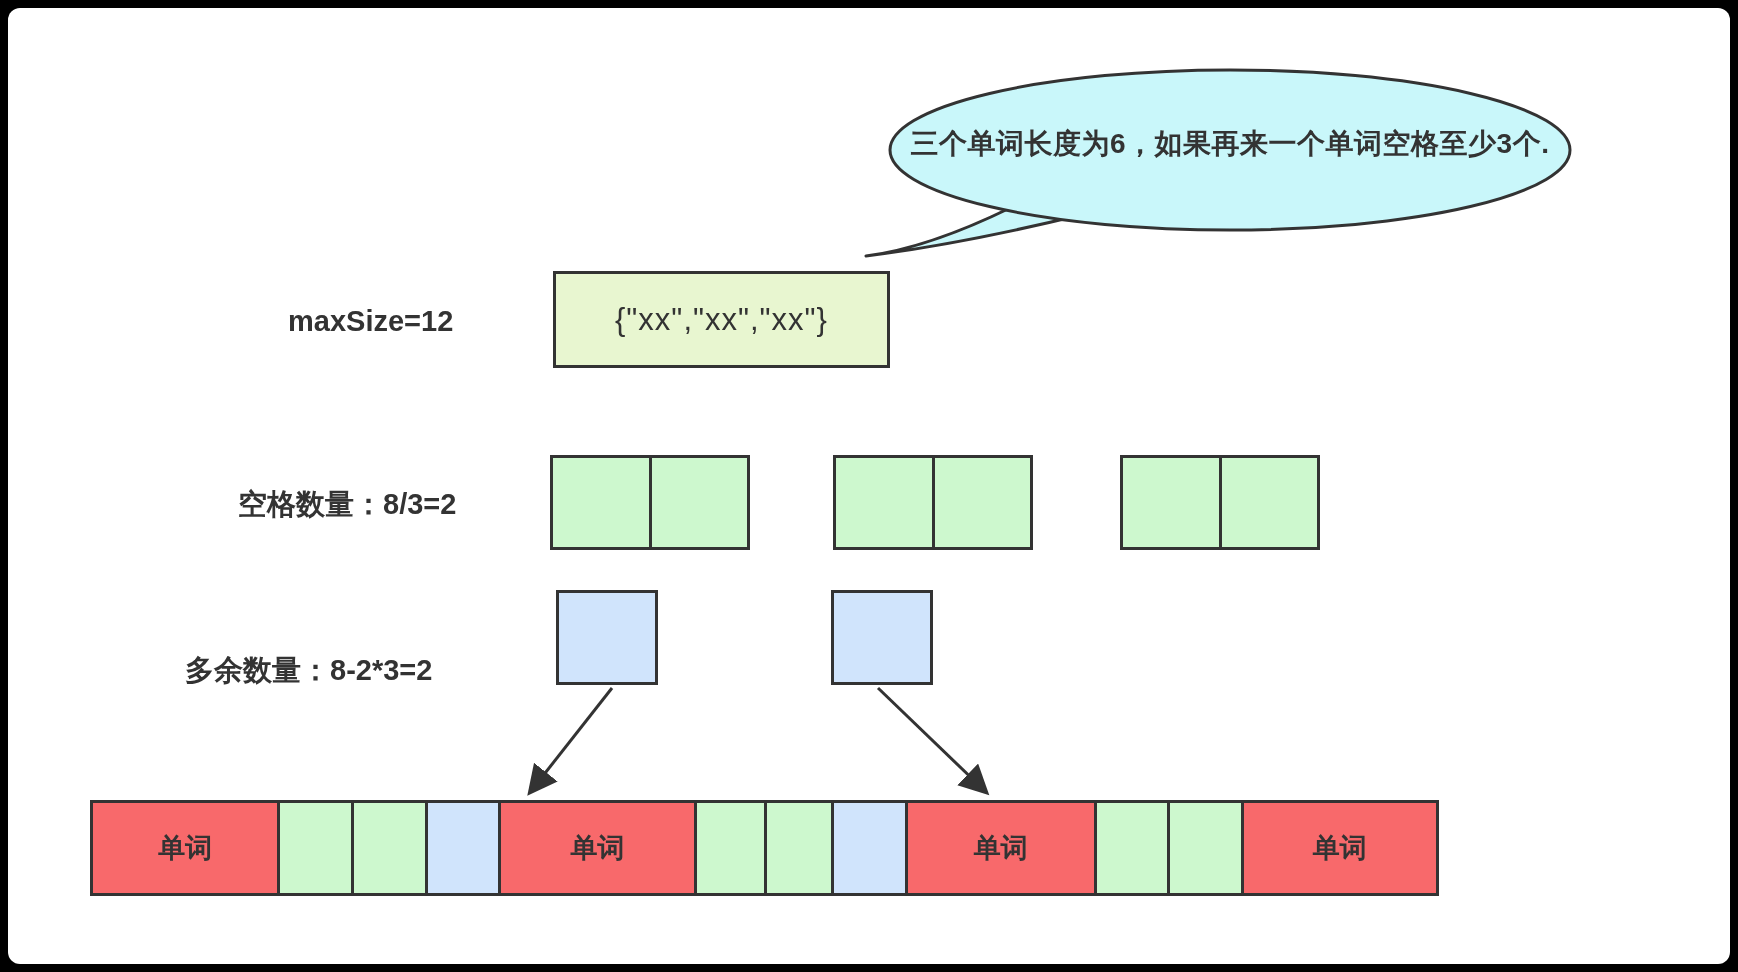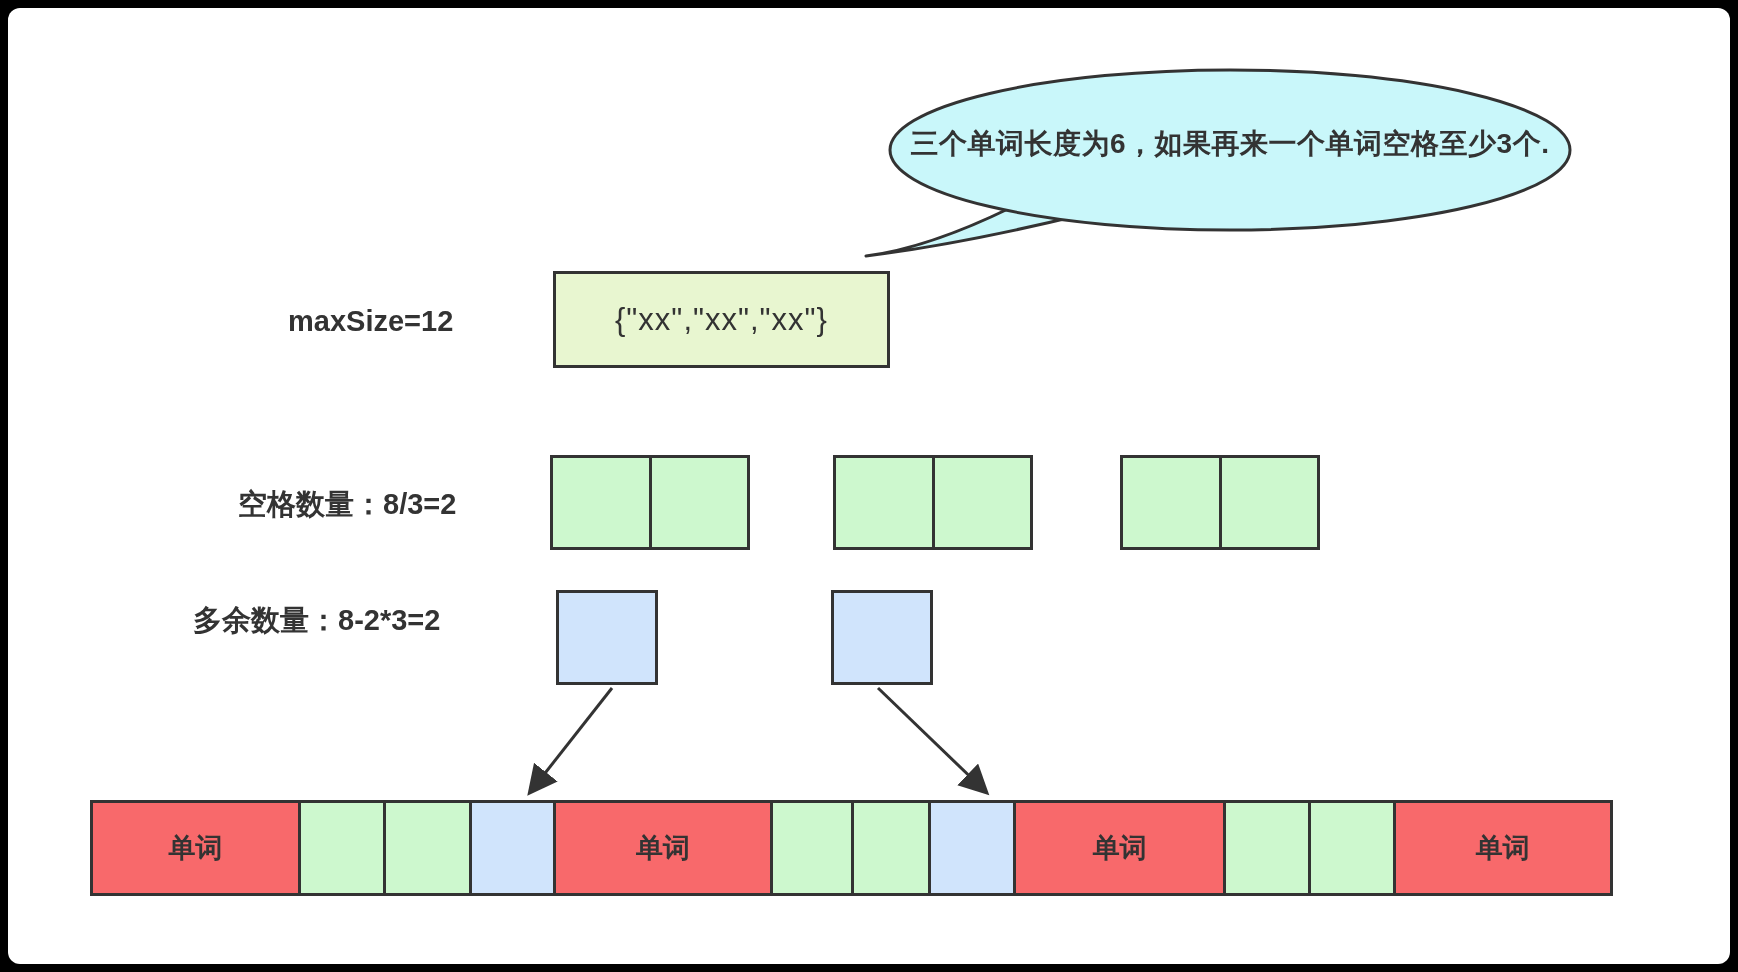--- a/index.html
+++ b/index.html
@@ -19,21 +19,21 @@
   
   .bubble-text{
     left:880px;top:126px;width:700px;text-align:center;
     font-size:28px;line-height:36px;font-weight:600;letter-spacing:.5px;
   }
 
   
   .label{font-weight:600;font-size:29px;white-space:nowrap;}
   .label-maxsize{left:288px;top:305px;font-weight:700;}
   .label-space{left:190px;top:485px;margin-left:48px;}
-  .label-extra{left:185px;top:601px;margin-left:8px;}
+  .label-extra{left:185px;top:651px;}
 
   
   .array-box{
     left:553px;top:271px;width:337px;height:97px;box-sizing:border-box;
     background:var(--array-box-fill);border:3px solid var(--stroke);
     display:flex;align-items:center;justify-content:center;
     font-size:31px;font-weight:500;letter-spacing:1px;
   }
 
   
@@ -48,21 +48,21 @@
 
   
   .extra-box{
     top:590px;width:102px;height:95px;box-sizing:border-box;
     border:3px solid var(--stroke);background:var(--extra-fill);
   }
   .extra-1{left:556px;} .extra-2{left:831px;}
 
   
   .bar{
-    left:90px;top:800px;width:1523px;height:96px;box-sizing:border-box;
+    left:90px;top:800px;width:1349px;height:96px;box-sizing:border-box;
     border:3px solid var(--stroke);display:flex;
   }
   .bar-cell{
     display:flex;align-items:center;justify-content:center;
     font-size:27px;font-weight:600;color:var(--text-color);
     box-sizing:border-box;
   }
   .bar-cell + .bar-cell{border-left:3px solid var(--stroke);}
   .bar-cell.word{background:var(--word-fill);}
   .bar-cell.space{background:var(--space-fill);}

